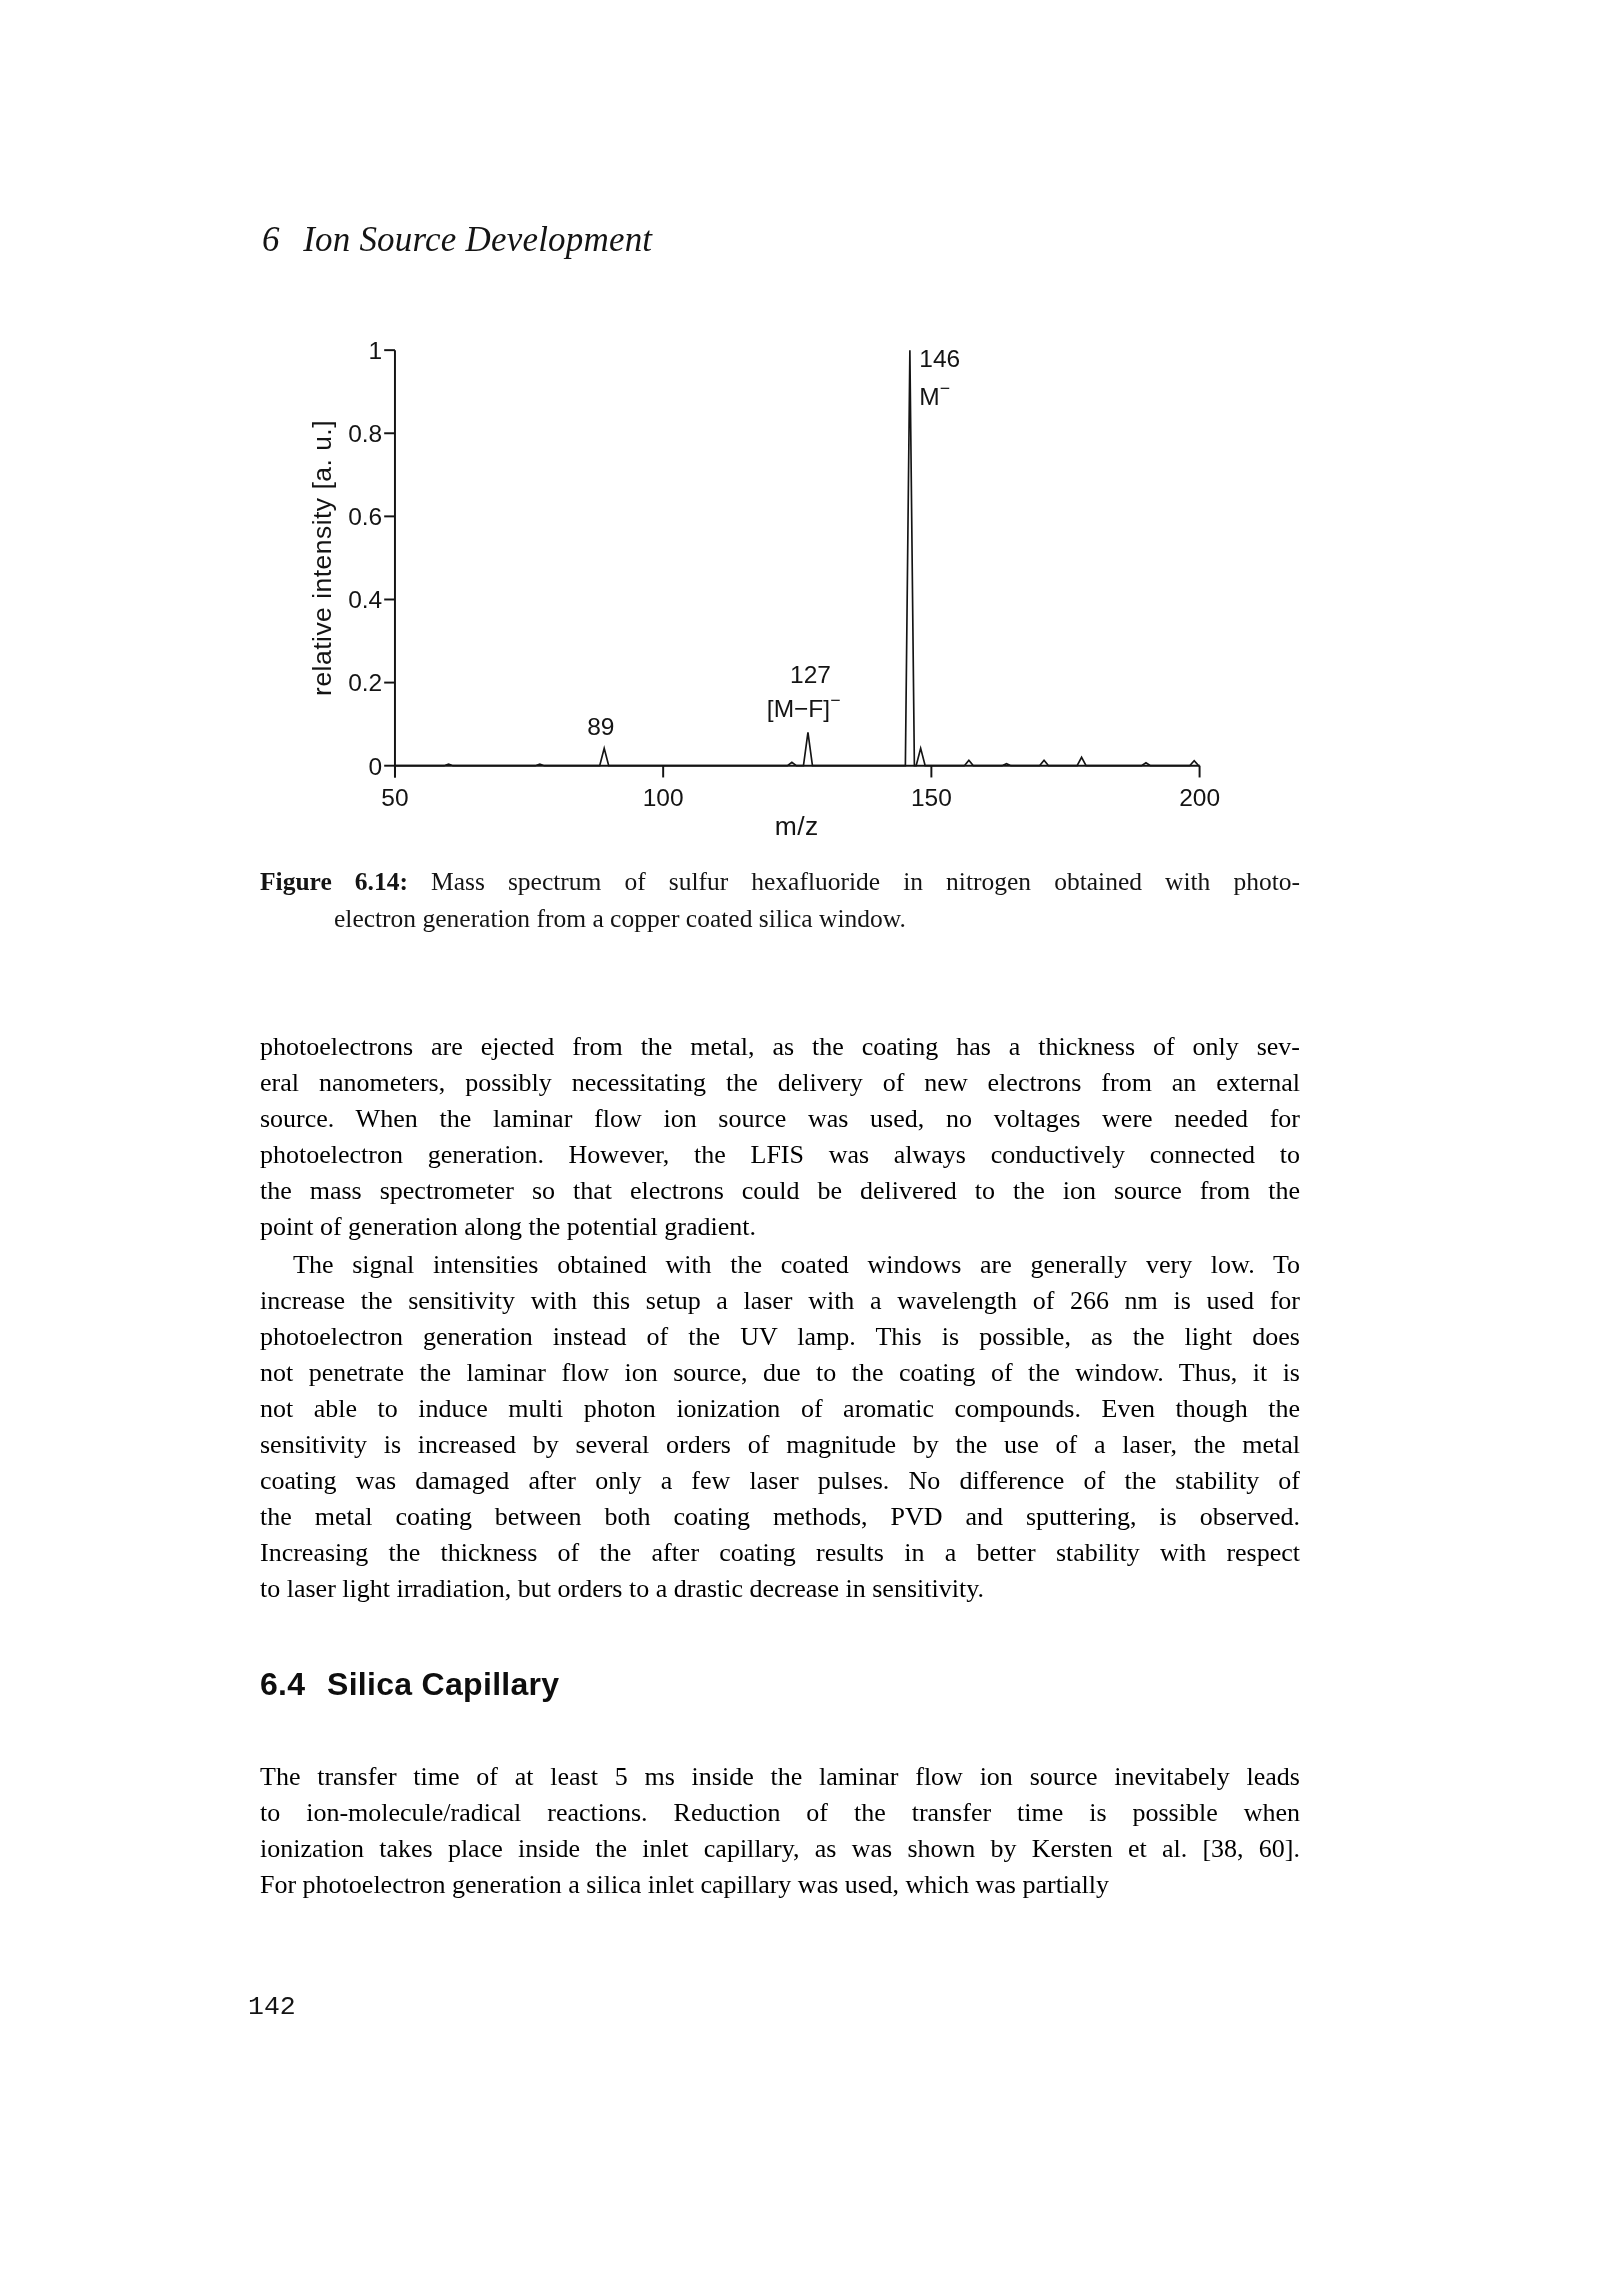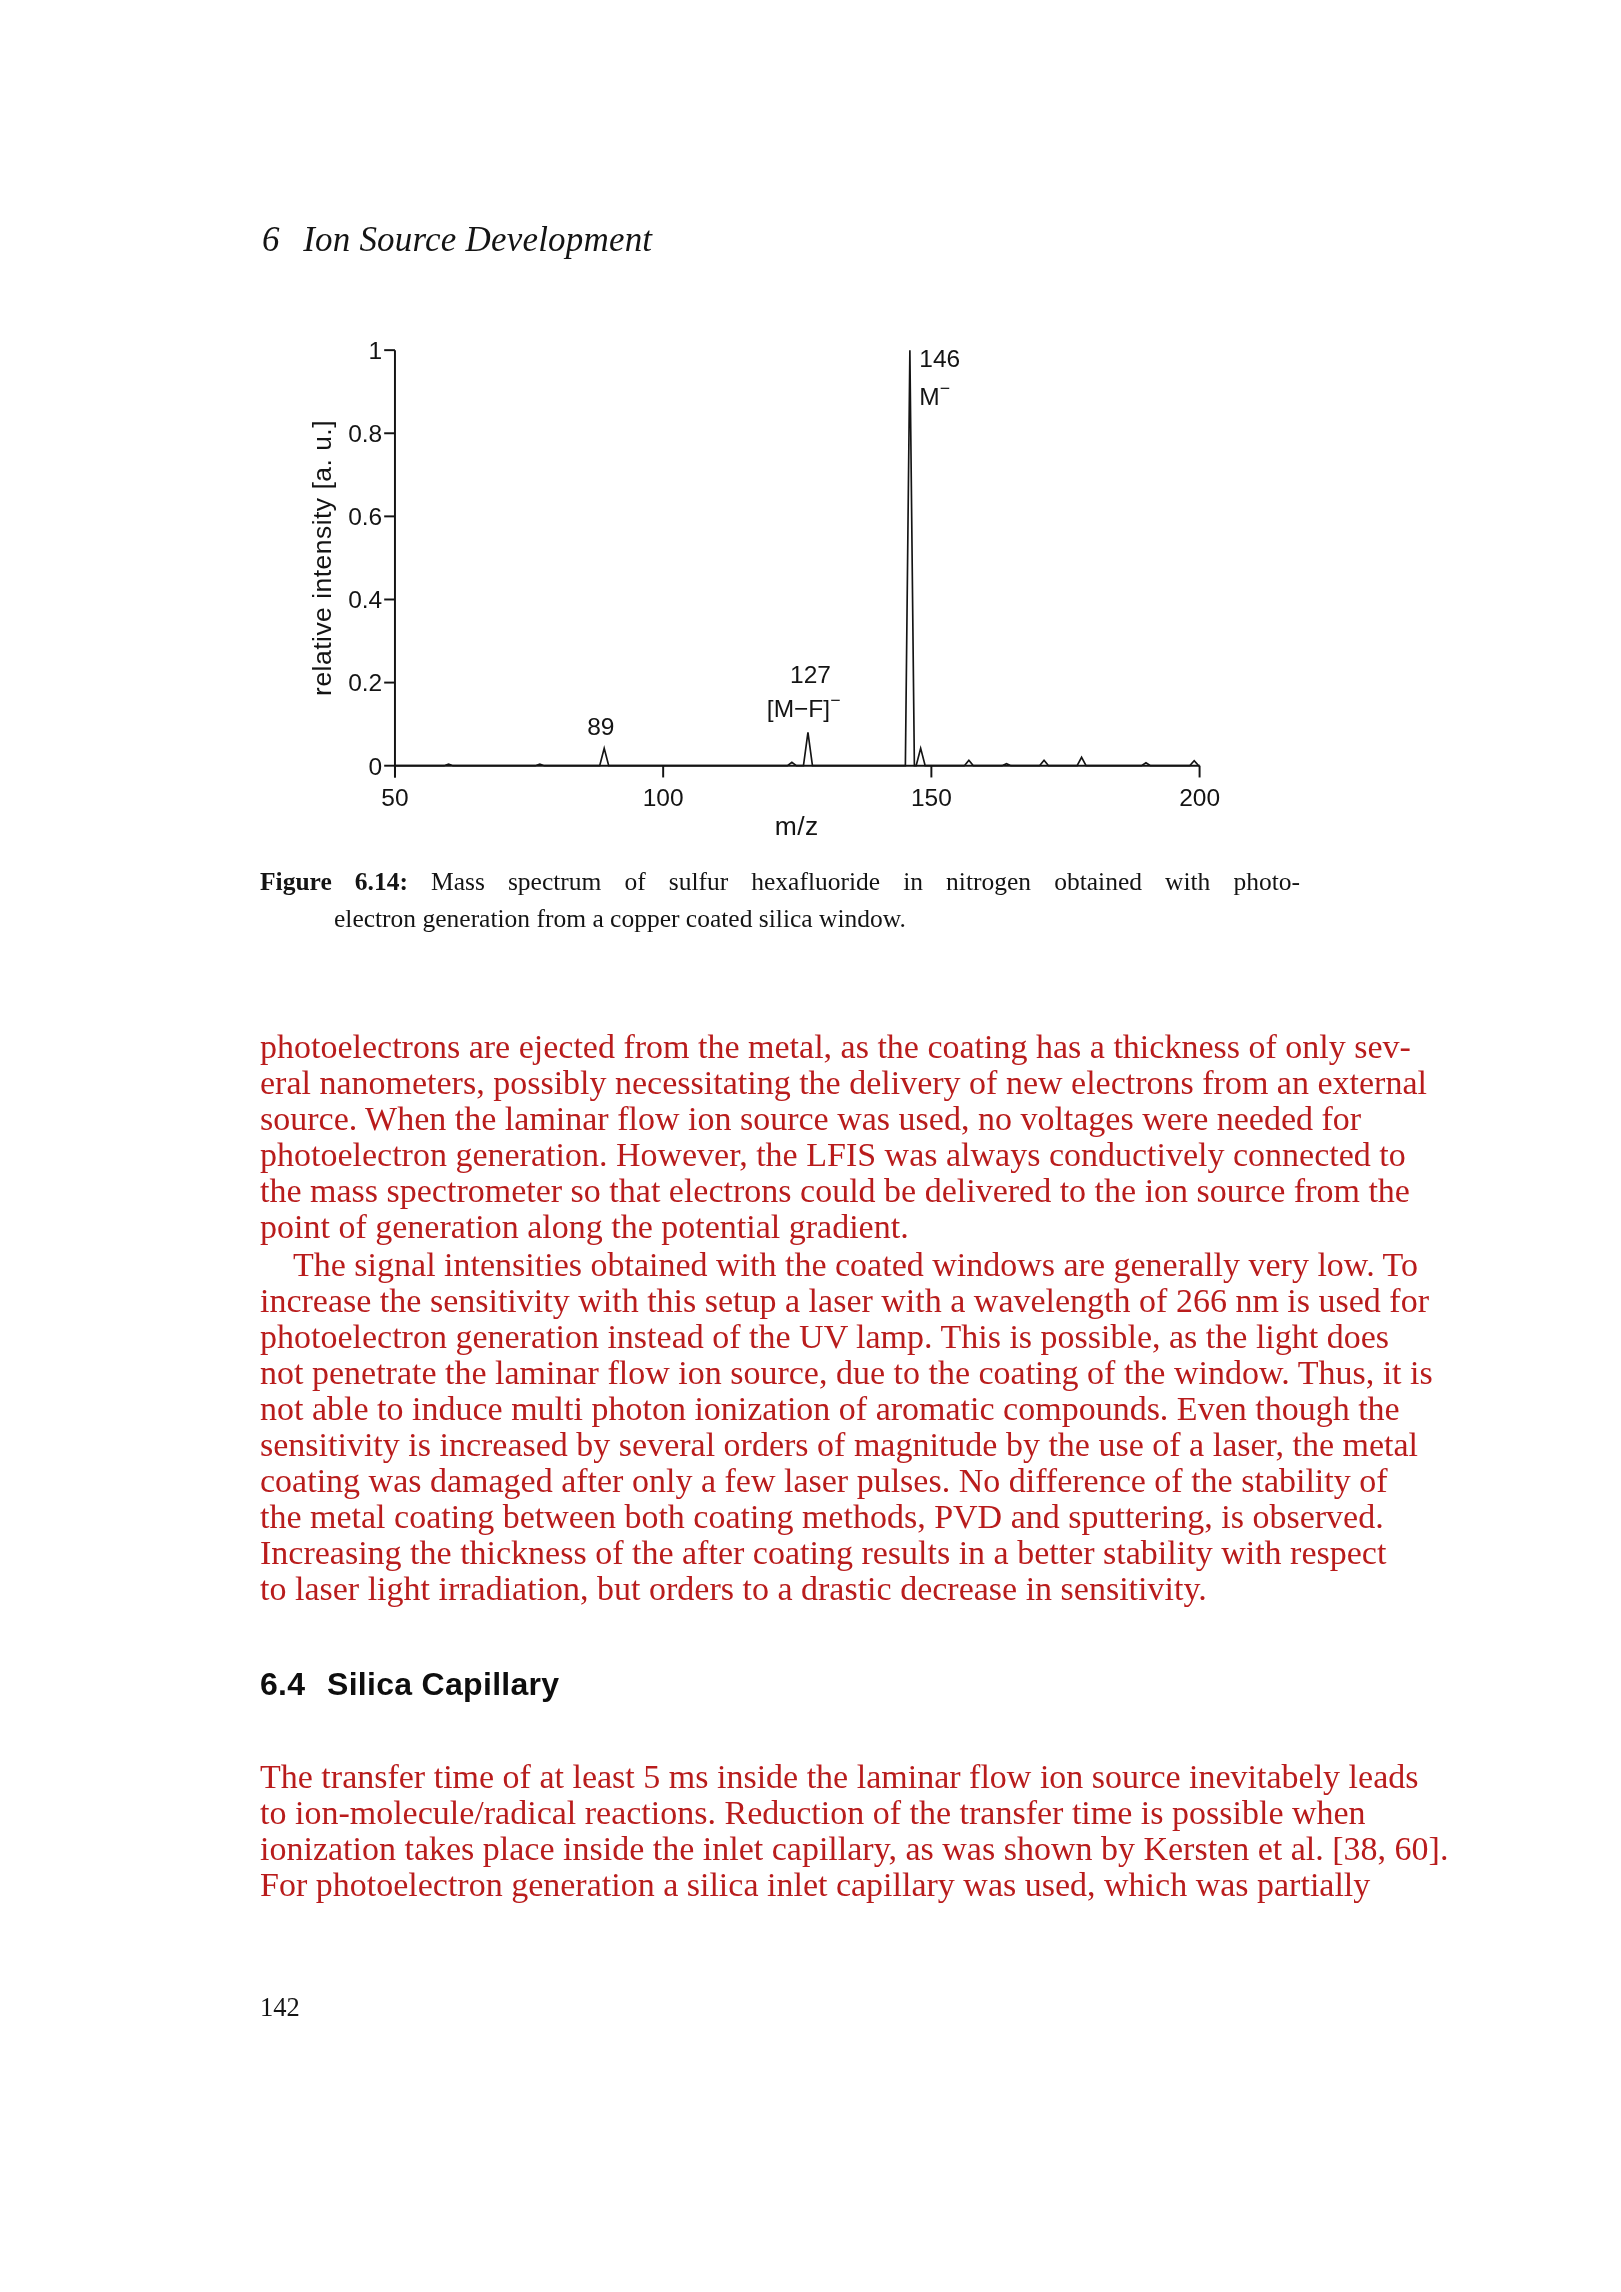--- a/index.html
+++ b/index.html
@@ -19,35 +19,35 @@
   svg.chart{left:0;top:0;}
   .ticklabel{font-family:"Liberation Sans",sans-serif;font-size:25px;fill:#141414;}
   .axislabel{font-family:"Liberation Sans",sans-serif;font-size:27px;fill:#141414;letter-spacing:0.5px;}
   .anno{font-family:"Liberation Sans",sans-serif;font-size:25px;fill:#141414;}
   
   .caption{left:260px;top:863px;width:1040px;font-size:25.5px;line-height:37px;color:#141414;}
   .caption .cap1{text-align:justify;text-align-last:justify;}
   .caption .cap2{padding-left:74px;}
   .caption .cap-label{font-weight:bold;}
   
-  .para{width:1040px;left:260px;font-size:34px;line-height:36px;color:#b91c1c;}
+  .para{width:1040px;left:260px;font-size:26px;line-height:36px;color:#000000;}
   .bl{width:100%;box-sizing:border-box;text-align:justify;text-align-last:justify;white-space:nowrap;}
   .bl.lastline{text-align-last:left;font-family:Liberation Serif, serif;}
   .bl.indent{padding-left:33px;}
   .para1{top:1029px;}
   .para2{top:1247px;}
   .para3{top:1759px;}
   
   .section-heading{
     left:260px;top:1666px;font-family:"Liberation Sans",sans-serif;
     font-weight:bold;font-size:32px;color:#0e0e0e;letter-spacing:0.3px;
   }
   .section-heading .secnum{margin-right:21.6px;}
   
-  .page-number{left:260px;top:1992px;font-size:26.5px;color:#141414;}
+  .page-number{left:248px;top:1992px;font-size:26.5px;color:#141414;font-family:Liberation Mono, monospace;}
 </style>
 </head>
 <body>
 
 <div class="page">
 
   <div class="abs running-header">
     <span class="chapnum">6</span><span>Ion Source Development</span>
   </div>
 

